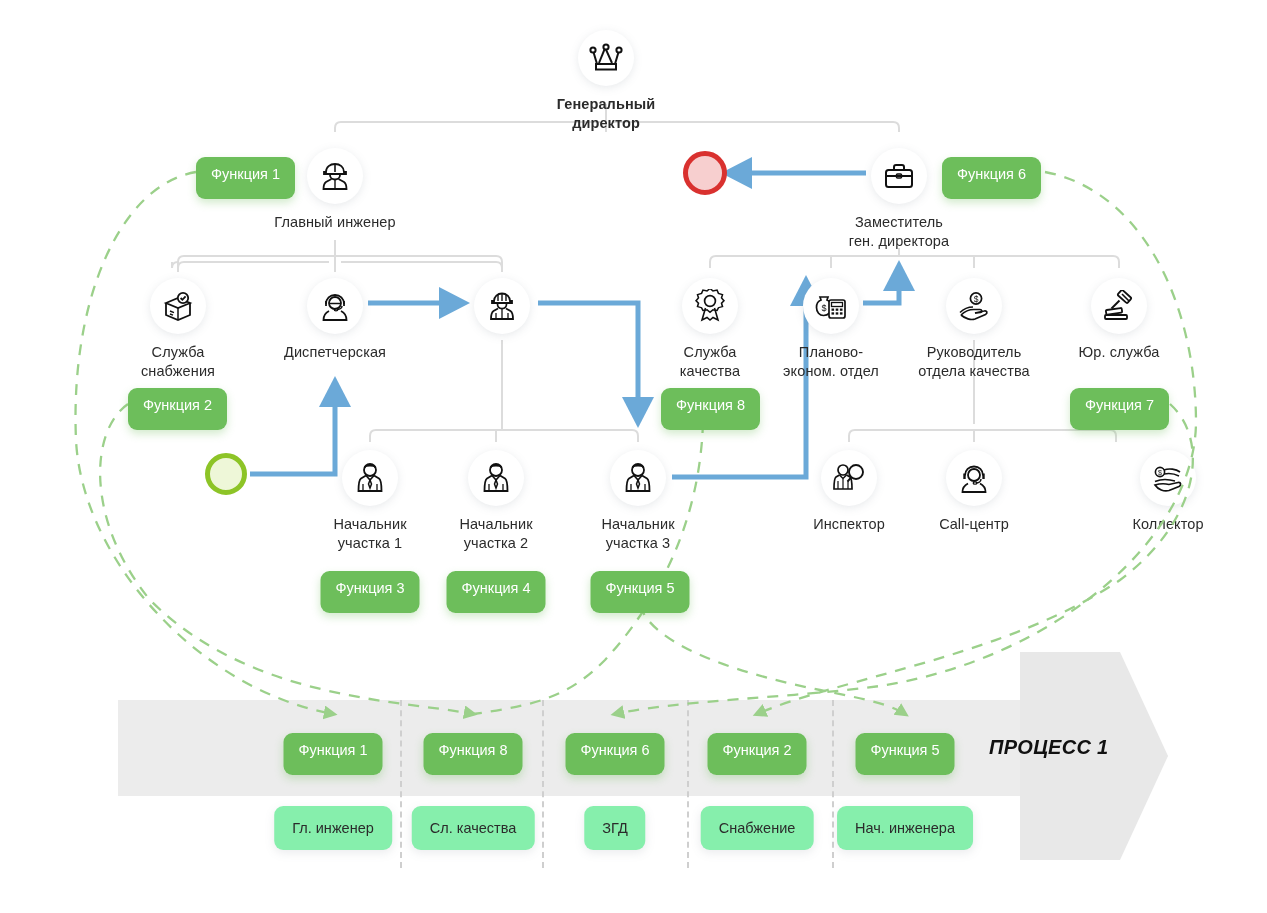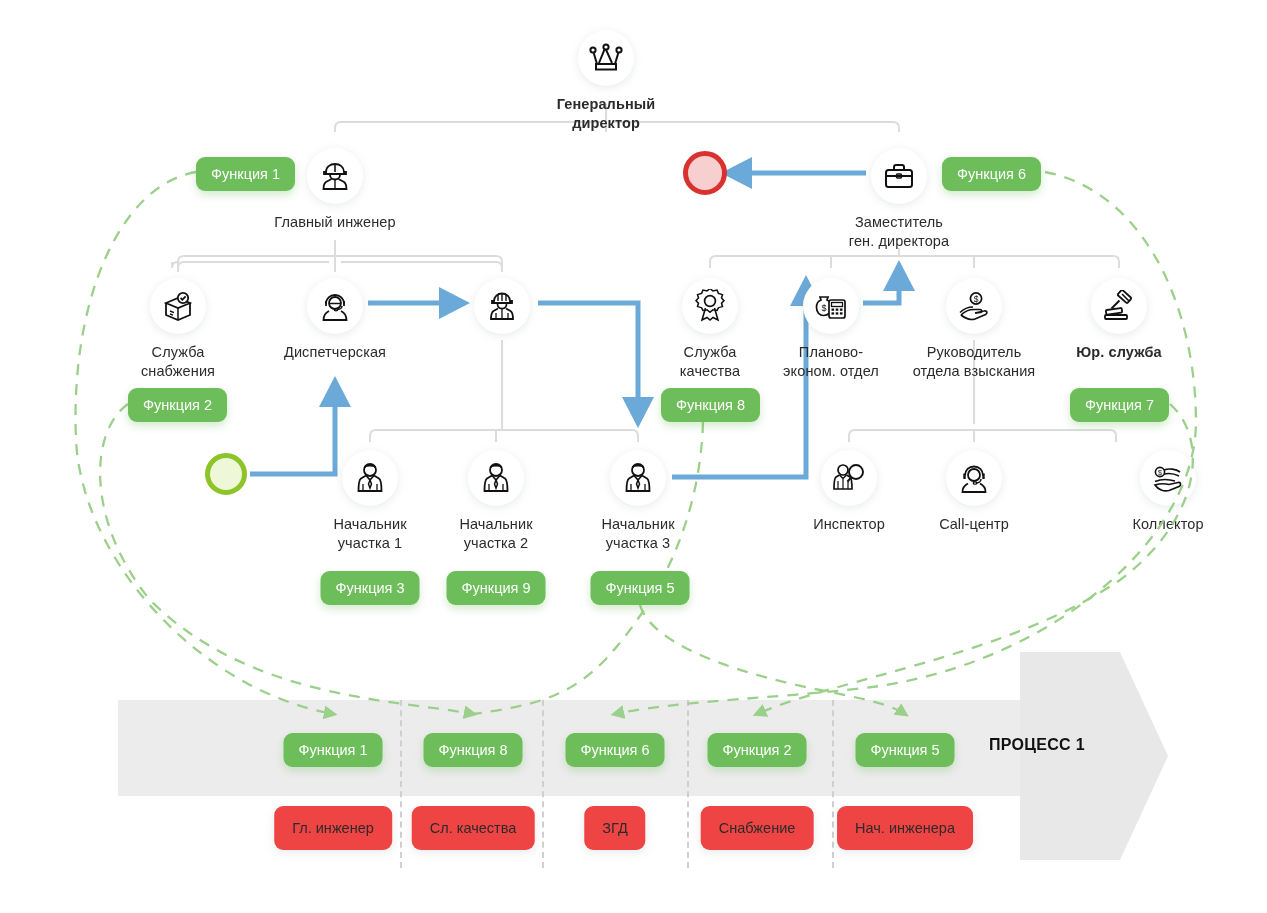--- a/index.html
+++ b/index.html
@@ -42,21 +42,21 @@
     font-size: 14.5px;
     line-height: 19px;
     color: #2b2b2b;
     letter-spacing: .1px;
     white-space: pre-line;
   }
 
   
   .fbadge {
     position: absolute;
-    height: 34px;
+    height: 42px;
     padding: 0 15px;
     border-radius: 9px;
     background: #6dbe5b;
     color: #ffffff;
     font-size: 14.5px;
     line-height: 34px;
     white-space: nowrap;
     box-shadow: 0 4px 9px rgba(109,190,91,0.30);
     z-index: 6;
   }
@@ -88,39 +88,40 @@
   .pdiv {
     position: absolute;
     top: 700px; height: 168px;
     border-left: 2px dashed #cfcfcf;
     z-index: 3;
   }
   .plabel {
     position: absolute;
     height: 44px;
     padding: 0 18px;
-    background: #ef4444;
+    background: #86efac;
     border-radius: 9px;
     box-shadow: 0 3px 10px rgba(120,130,140,0.15);
     font-size: 14.5px;
     line-height: 44px;
     color: #2b2b2b;
     white-space: nowrap;
     transform: translateX(-50%);
     z-index: 4;
   }
   #proc-title {
     position: absolute;
     left: 989px; top: 736px;
-    font-size: 16px;
+    font-size: 20px;
     font-weight: bold;
     color: #111111;
     letter-spacing: .3px;
     white-space: nowrap;
     z-index: 4;
+    font-style: italic;
   }
 </style>
 </head>
 <body>
 
 <div id="stage">
 
   <svg class="layer" id="connectors">
     <g fill="none" stroke="#dcdcdc" stroke-width="2">
 
@@ -323,23 +324,23 @@
         <div class="bubble">
           <svg width="34" height="32" viewBox="0 0 34 32">
             <circle cx="19" cy="8.5" r="5.6" fill="none" stroke="#111" stroke-width="1.7"></circle>
             <text x="19" y="12" font-size="8.5" font-family="sans-serif" text-anchor="middle" fill="#111">$</text>
             <path d="M4,25 C8,21 12,19.5 17,19.5 L23,19.5 C25,19.5 25.5,22 23.5,22.5 L18,23" fill="none" stroke="#111" stroke-width="1.7"></path>
             <path d="M3,22.5 C7,18.5 11,17 16,17" fill="none" stroke="#111" stroke-width="1.5"></path>
             <path d="M18,23 L27,21 C30,20.2 31,23 28.5,24.5 L18,29 C14,30.5 8,28.5 4,25" fill="none" stroke="#111" stroke-width="1.7"></path>
           </svg>
         </div>
         <div class="caption">Руководитель
-отдела взыскания</div>
-      </div>
-      <div class="node" style="left: 1119px; top: 278px; font-weight: bold;">
+отдела качества</div>
+      </div>
+      <div class="node" style="left: 1119px; top: 278px;">
         <div class="bubble">
           <svg width="34" height="32" viewBox="0 0 34 32">
             <rect x="16" y="3" width="13" height="7" rx="1.5" fill="none" stroke="#111" stroke-width="1.8" transform="rotate(42 22.5 6.5)"></rect>
             <path d="M17.5,10.5 L9.5,18.5" stroke="#111" stroke-width="2"></path>
             <path d="M20,4 L27,11" stroke="#111" stroke-width="1.6"></path>
             <rect x="4" y="19" width="16" height="4.6" rx="1" fill="none" stroke="#111" stroke-width="1.8" transform="rotate(-8 12 21.3)"></rect>
             <rect x="3" y="25" width="22" height="4" rx="1" fill="none" stroke="#111" stroke-width="1.8"></rect>
           </svg>
         </div>
         <div class="caption">Юр. служба</div>
@@ -426,21 +427,21 @@
         <div class="caption">Коллектор</div>
       </div>
     </div>
   <div id="badges-root">
       <div class="fbadge" style="left: 196px; top: 157px;">Функция 1</div>
       <div class="fbadge" style="left: 942px; top: 157px;">Функция 6</div>
       <div class="fbadge" style="left: 128px; top: 388px;">Функция 2</div>
       <div class="fbadge" style="left: 661px; top: 388px;">Функция 8</div>
       <div class="fbadge" style="left: 1070px; top: 388px;">Функция 7</div>
       <div class="fbadge ctr" style="left: 370px; top: 571px;">Функция 3</div>
-      <div class="fbadge ctr" style="left: 496px; top: 571px;">Функция 9</div>
+      <div class="fbadge ctr" style="left: 496px; top: 571px;">Функция 4</div>
       <div class="fbadge ctr" style="left: 640px; top: 571px;">Функция 5</div>
     </div>
   <div id="terms-root">
       <div class="term" style="left: 205px; top: 453px;"></div>
       <div class="term red" style="left: 683px; top: 151px;"></div>
     </div>
   <div id="steps-root">
       <div class="fbadge ctr" style="left: 333px; top: 733px;">Функция 1</div>
       <div class="plabel" style="left: 333px; top: 806px;">Гл. инженер</div>
       <div class="fbadge ctr" style="left: 473px; top: 733px;">Функция 8</div>

